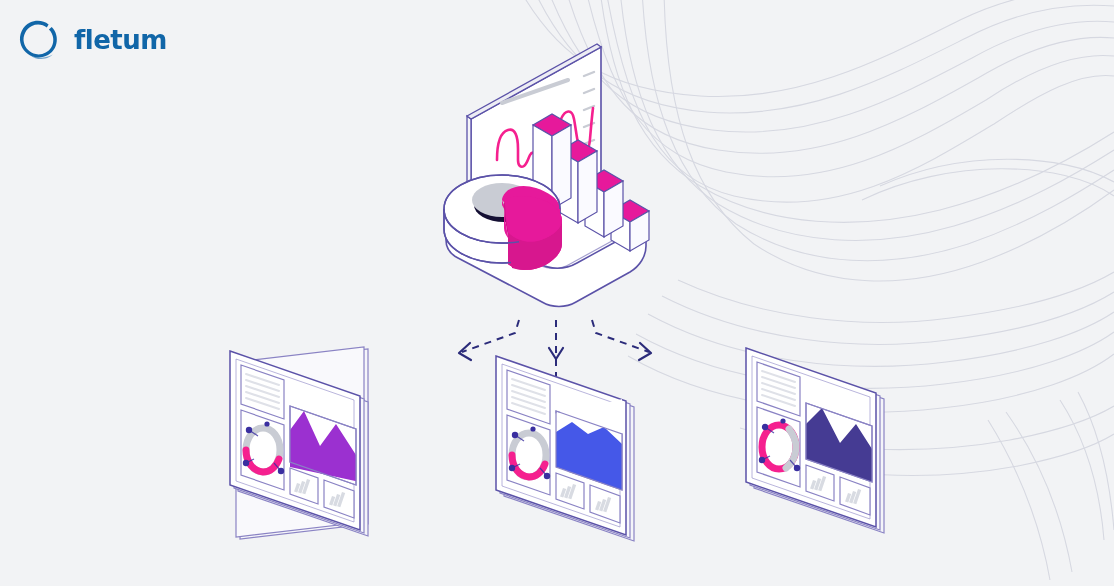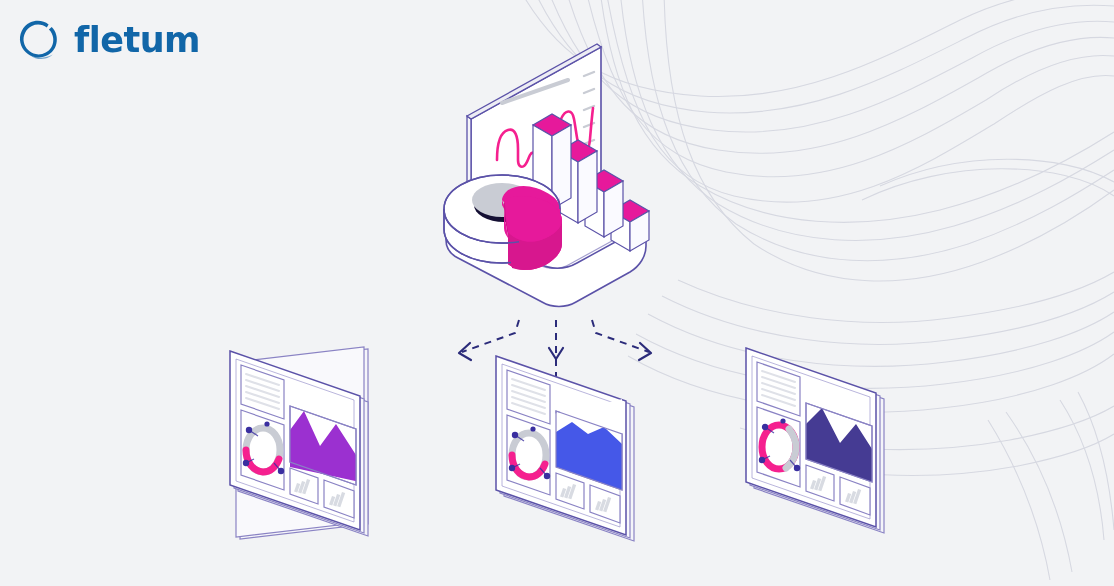--- a/index.html
+++ b/index.html
@@ -33,21 +33,21 @@
     gap: 10px;
   }
   #brand-mark {
     width: 52px;
     height: 52px;
     flex: 0 0 auto;
   }
   #brand-word {
     font-family: "DejaVu Sans", sans-serif;
     font-weight: bold;
-    font-size: 35px;
+    font-size: 26px;
     letter-spacing: -0.5px;
     line-height: 1;
     color: #1166a8;
     user-select: none;
   }
   #scene {
     position: absolute;
     left: 0;
     top: 0;
     width: 1114px;

